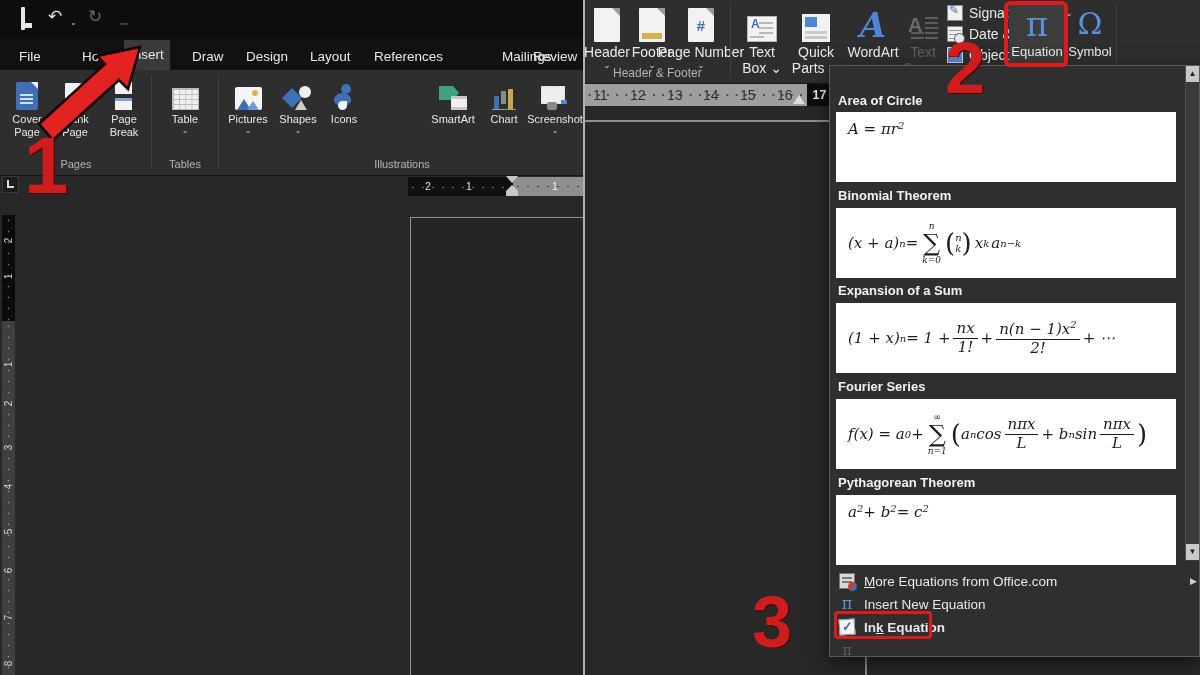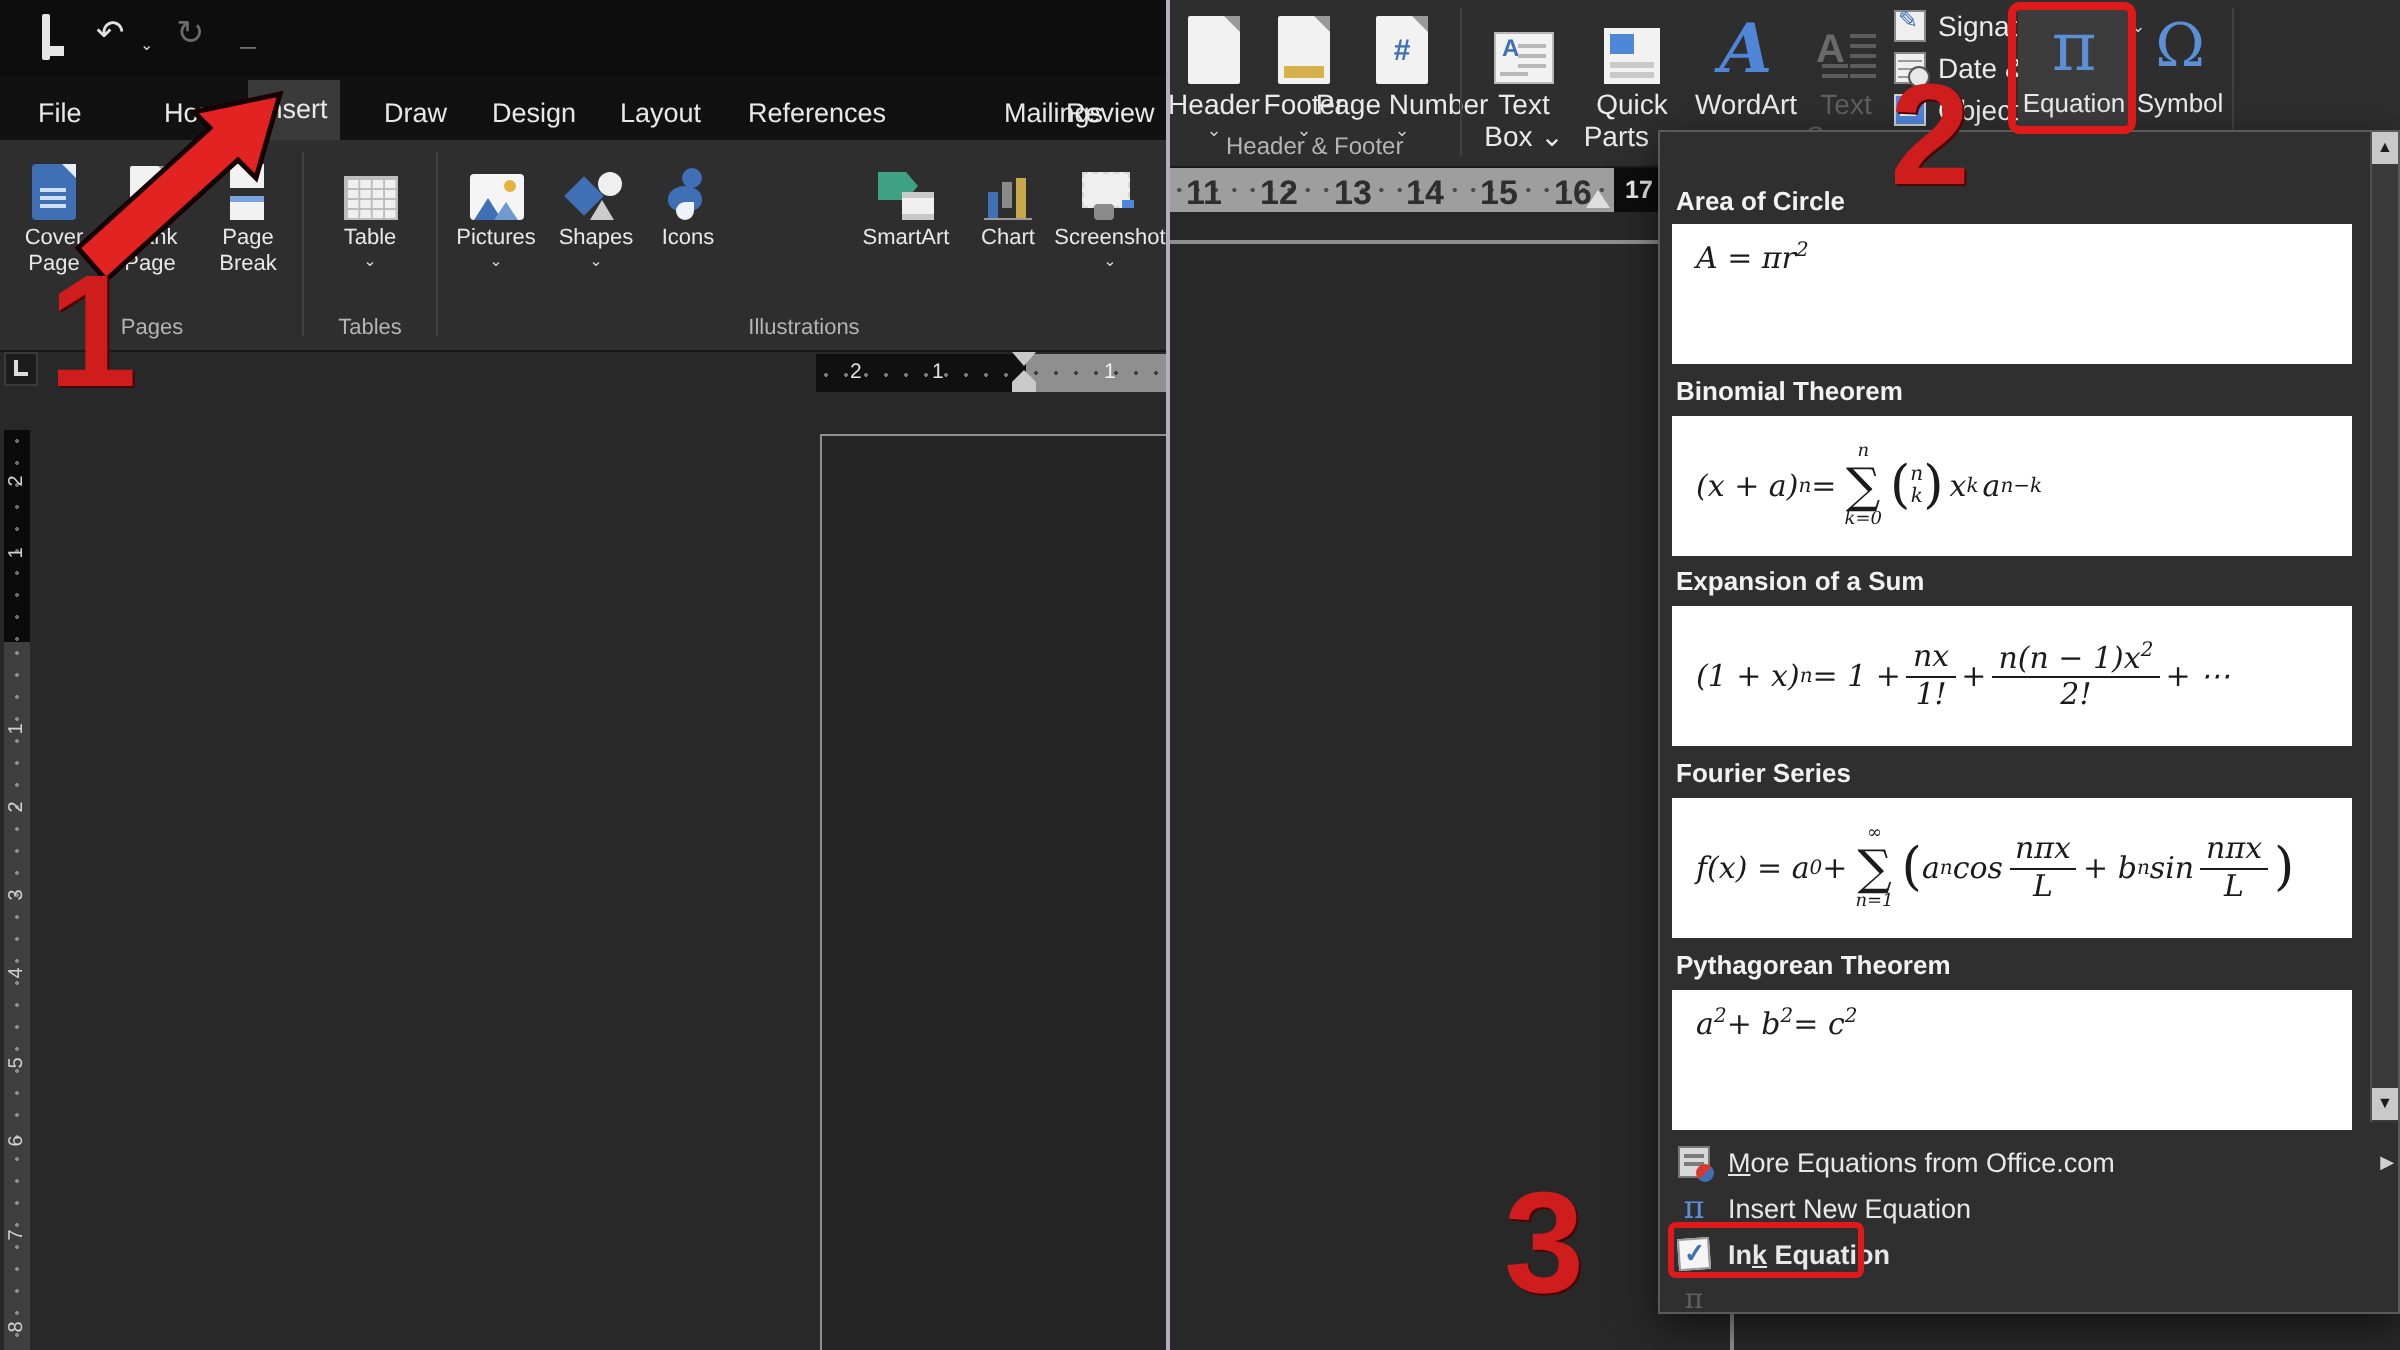--- a/index.html
+++ b/index.html
@@ -122,21 +122,21 @@
   .i-date:before { content:""; position:absolute; left:1px; top:3px; right:1px; height:1px; background:#999; box-shadow:0 4px 0 #999, 0 8px 0 #999; }
   .i-date:after { content:""; position:absolute; right:-3px; bottom:-3px; width:9px; height:9px; border-radius:50%; background:#e8e8e8; border:1px solid #555; }
   .i-obj  { background:#4f86d8; border:1px solid #d0d0d0; }
   .i-obj:after { content:""; position:absolute; left:2px; top:2px; width:8px; height:8px; background:#f0f0f0; }
   .bigsym { font-family:"DejaVu Serif", serif; font-size:34px; color:#5b8fd6; line-height:36px; }
   .eqbtn { background:#3c3c3c; }
 
   
   .rulerR { position:absolute; left:0; top:84px; width:247px; height:22px; background:#9e9e9e;
     background-image:radial-gradient(circle, #4a4a4a 0.9px, transparent 1.2px); background-size:9.2px 100%; }
-  .rulerR .n { position:absolute; top:3px; font-size:17px; color:#2e2e2e; font-weight:bold; }
+  .rulerR .n { position:absolute; top:3px; font-size:14px; color:#2e2e2e; font-weight:normal; }
   .rulerR-end { position:absolute; left:222px; top:84px; width:25px; height:22px; background:#0d0d0d; color:#e8e8e8; font-size:12.5px; font-weight:bold; text-align:center; line-height:22px; }
   .r-indent { position:absolute; left:208px; top:95px; border-style:solid; border-width:0 6px 9px 6px; border-color:transparent transparent #dedede transparent; }
   .pagetop-line { position:absolute; left:0; top:120px; width:244px; height:2px; background:#8f8f8f; }
   .pageleft-line { position:absolute; left:280px; top:657px; width:2px; height:18px; background:#8f8f8f; }
 
   
   .dropdown { position:absolute; left:244px; top:65px; width:371px; height:592px;
     background:#2f2f2f; border:1px solid #5a5a5a; box-shadow:0 6px 18px rgba(0,0,0,.55); }
   .dd-header { position:absolute; left:0; top:0; width:100%; height:23px; background:#373737; border-bottom:1px solid #4a4a4a;
     font-size:13px; font-weight:bold; color:#f2f2f2; line-height:23px; padding-left:14px; }

